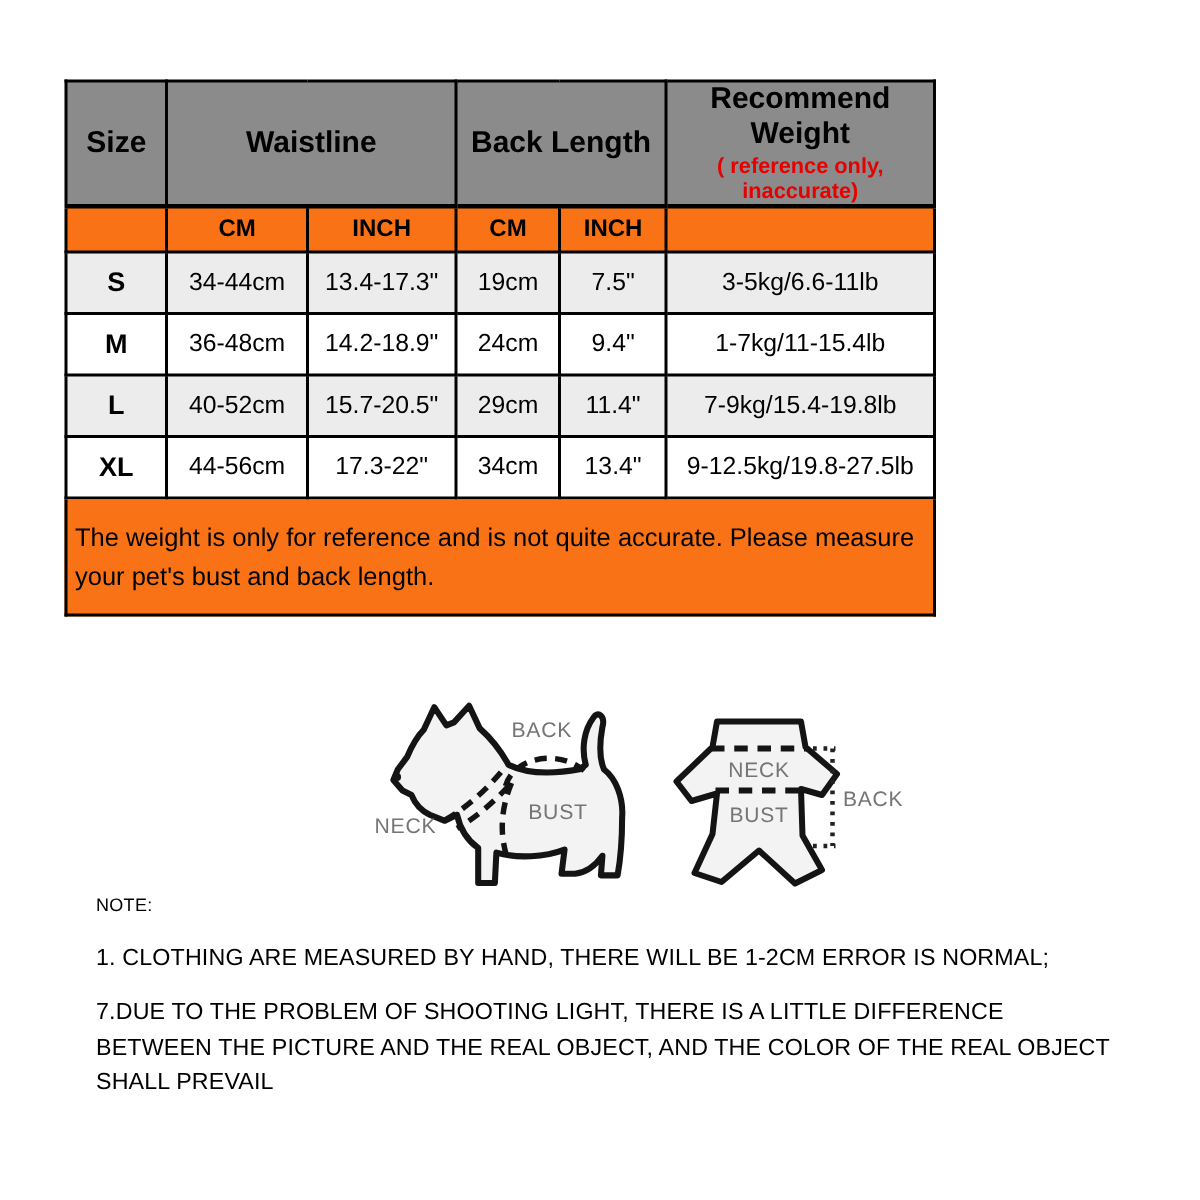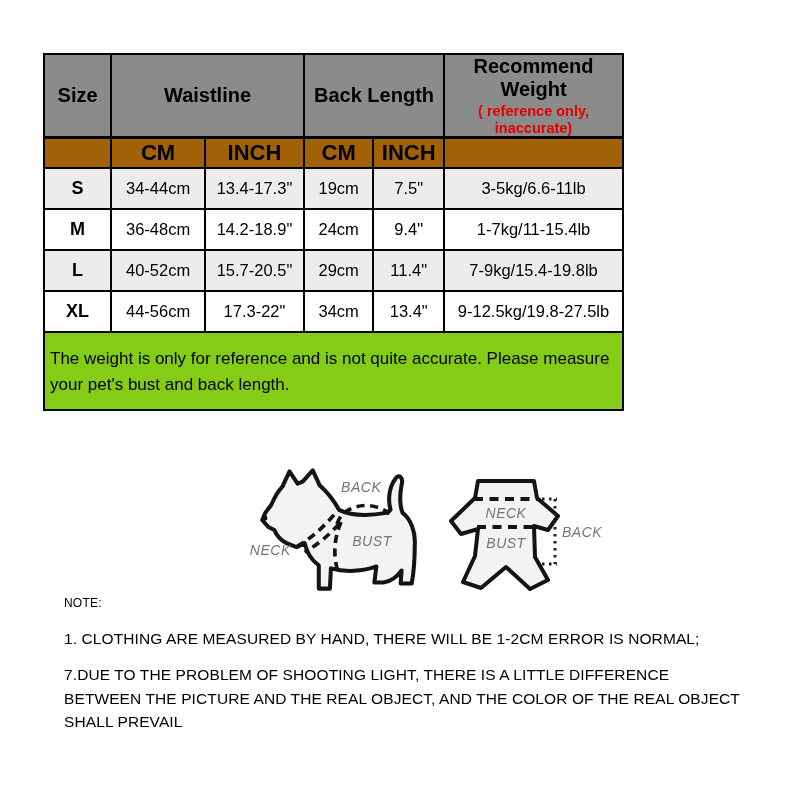--- a/index.html
+++ b/index.html
@@ -28,47 +28,47 @@
   }
   tr.head-row th {
     background: #8b8b8b;
     height: 65px;
     font-size: 20px;
     font-weight: bold;
     border-bottom-width: 3px;
   }
   th.weight-head { font-size: 19px; line-height: 1.15; }
   .weight-sub { display: block; font-size: 14.5px; font-weight: bold; color: #e60000; margin-top: 2px; }
-  tr.units-row td { height: 30px; font-size: 22px; font-weight: bold; background: #a16207; }
+  tr.units-row td { height: 30px; font-size: 16px; font-weight: bold; background: #f97316; }
   tr.data-row td { height: 41px; font-size: 16.5px; }
   tr.data-row td.size-cell { font-size: 18px; font-weight: bold; }
   tr.data-row.stripe td { background: #ececec; }
   tr.data-row:not(.stripe) td { background: #fff; }
 
   .col-size   { width: 11.6%; }
   .col-wcm    { width: 16.2%; }
   .col-winch  { width: 17.1%; }
   .col-bcm    { width: 12.0%; }
   .col-binch  { width: 12.2%; }
   .col-weight { width: 30.9%; }
 
   .footnote-box {
     border: 2px solid #000;
     border-top: none;
     padding: 13px 8px 10px 5px;
     font-size: 17px;
     line-height: 1.55;
-    background: #84cc16;
+    background: #f97316;
   }
 
   
   .diagram-row {
     position: absolute; left: 238px; top: 452px;
     width: 410px; height: 150px;
-    display: flex; align-items: flex-start; gap: 4px; font-style: italic;
+    display: flex; align-items: flex-start; gap: 4px;
   }
   .diagram-row svg { display: block; }
   .diag-label {
     font-family: "Liberation Sans", sans-serif;
     font-size: 14px; fill: #757575; letter-spacing: 0.5px;
   }
 
   
   .notes { position: absolute; left: 64px; top: 596px; width: 684px; }
   .notes-heading { font-size: 12px; margin-bottom: 17px; letter-spacing: 0.2px; }

